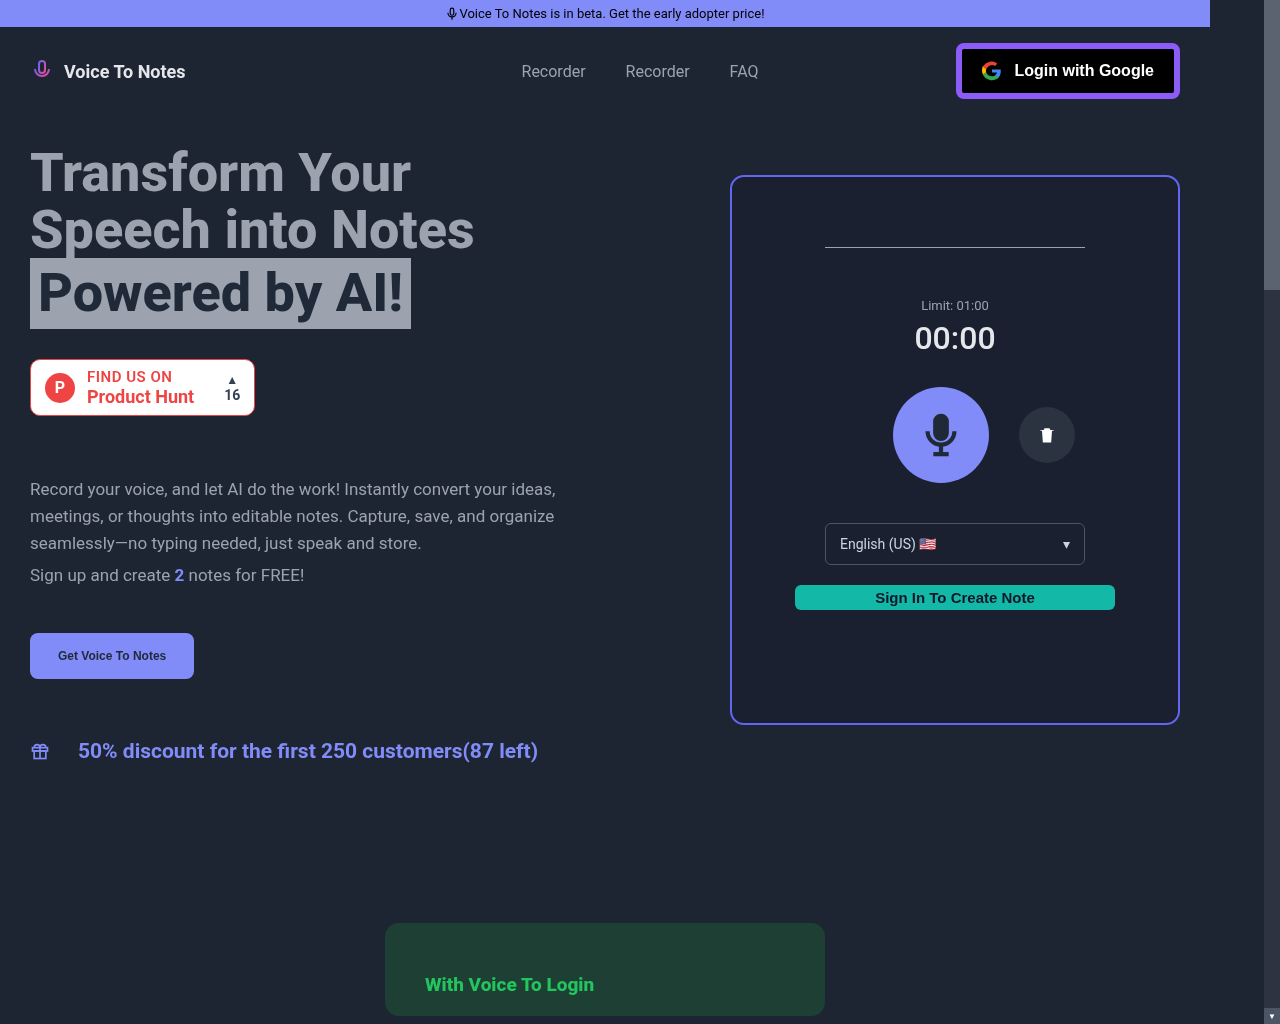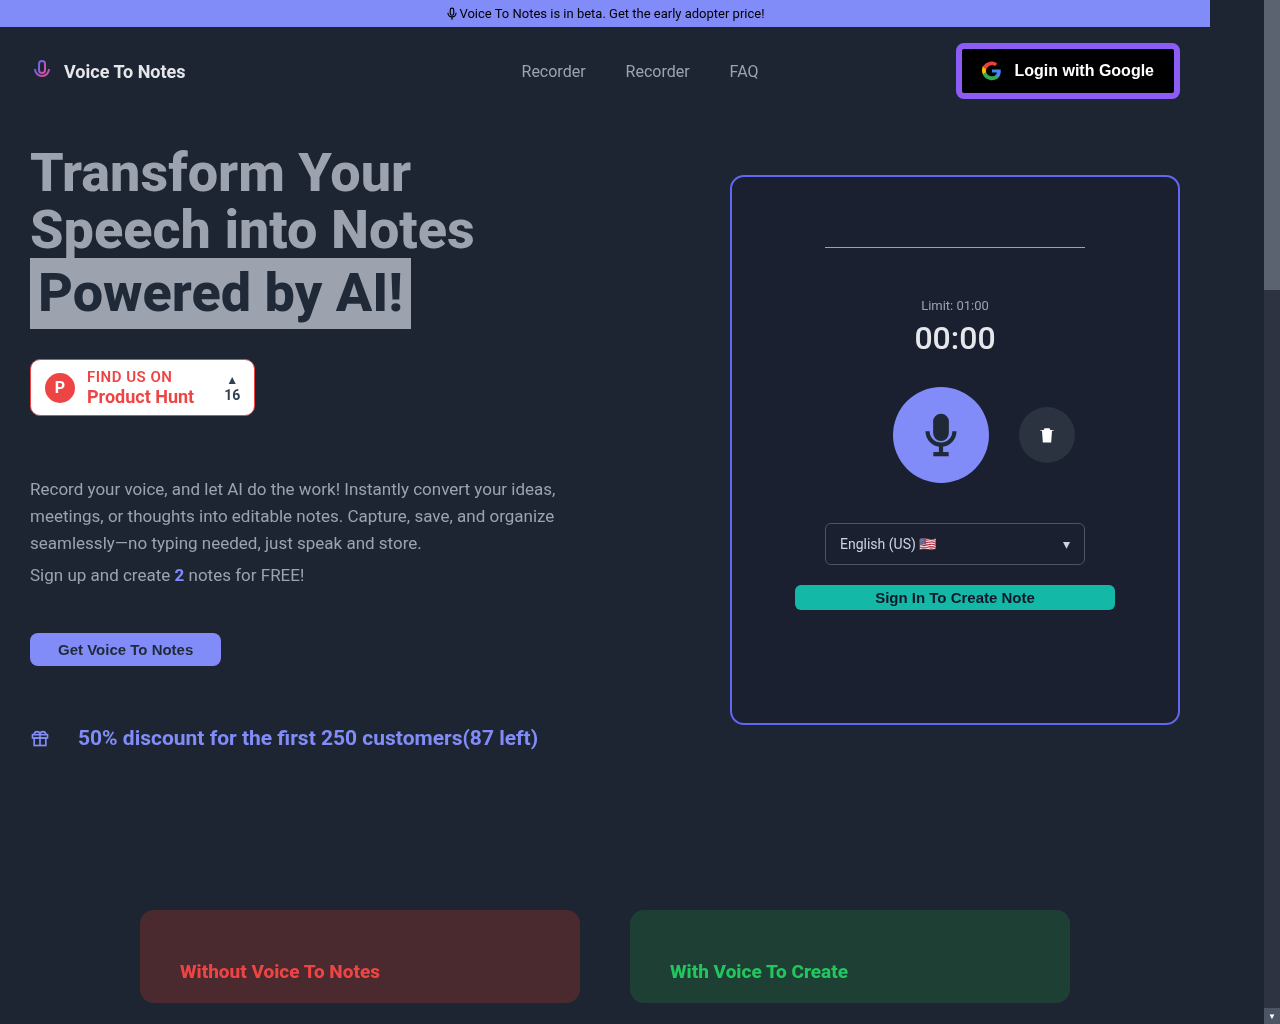--- a/index.html
+++ b/index.html
@@ -86,22 +86,22 @@
   .ph-arrow { font-size: 12px; }
   .ph-count { font-size: 14px; font-weight: 700; }
   .desc { color: #9ca3af; font-size: 17px; line-height: 1.6; margin-bottom: 4px; max-width: 600px; }
   .desc-strong { color: #818cf8; font-weight: 700; }
   .cta-btn {
     margin-top: 40px;
     background: #818cf8;
     color: #1f2937;
     border: none;
     border-radius: 8px;
-    padding: 8px 28px;
-    font-size: 15px;
+    padding: 16px 28px;
+    font-size: 12px;
     font-weight: 600;
     cursor: pointer;
   }
   .discount {
     margin-top: 60px;
     display: flex;
     align-items: center;
     gap: 28px;
     color: #818cf8;
     font-weight: 700;
@@ -315,24 +315,21 @@
     </div>
     <div class="lang-select">
       <span>English (US) 🇺🇸</span>
       <span>▾</span>
     </div>
     <button class="signin-btn">Sign In To Create Note</button>
   </div>
 </div>
 
 <div class="compare">
-  <div class="compare-card without">
-    <div class="compare-title">Without Voice To Notes</div>
-  </div>
   <div class="compare-card with">
-    <div class="compare-title">With Voice To Create</div>
+    <div class="compare-title">With Voice To Login</div>
   </div>
 </div>
 
 <div class="scrollbar">
   <div class="scrollbar-thumb"></div>
   <div class="scrollbar-arrow bottom">▼</div>
 </div>
 
 </body></html>

